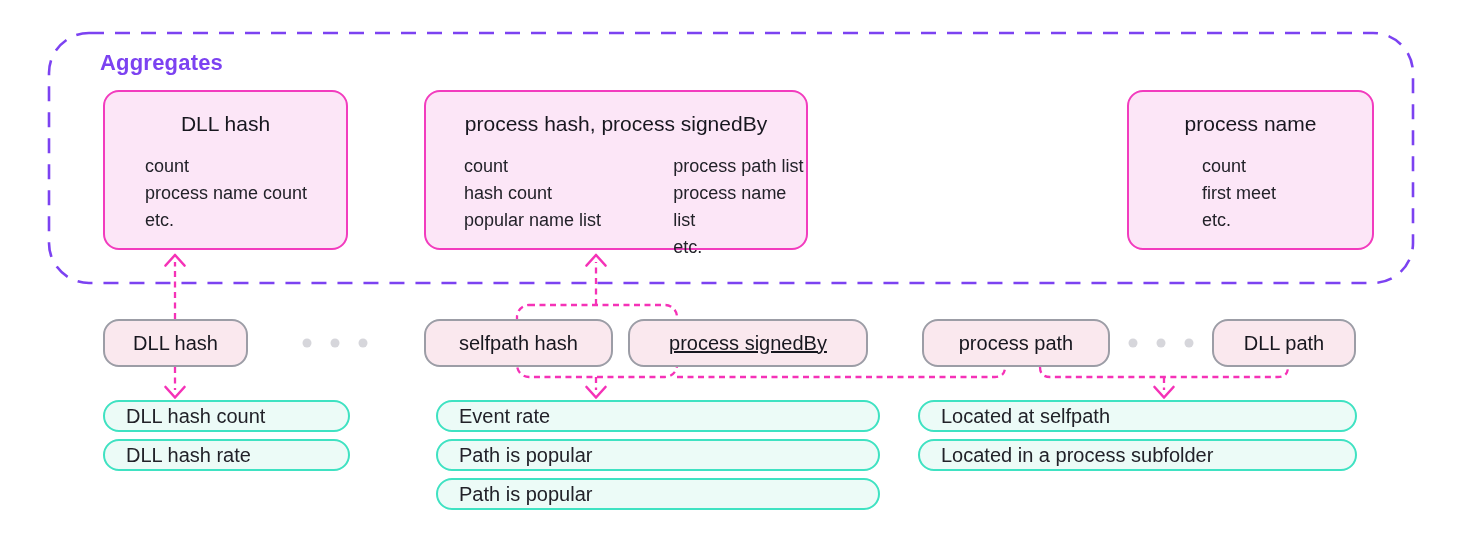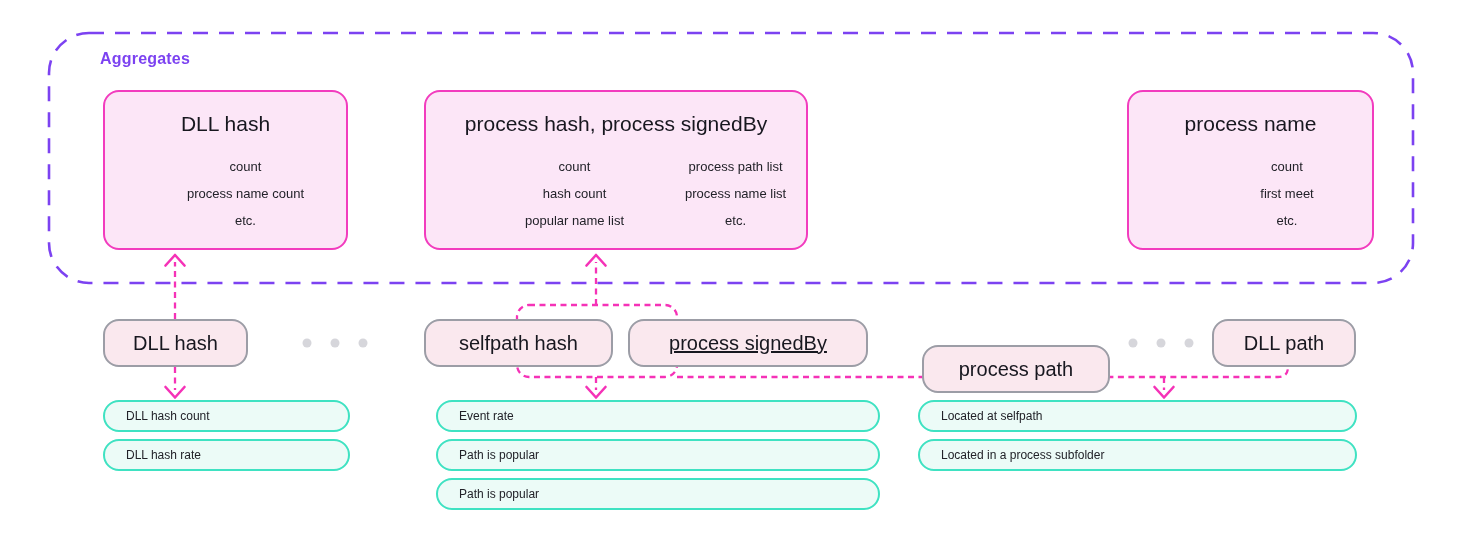--- a/index.html
+++ b/index.html
@@ -9,52 +9,52 @@
     overflow:hidden;
   }
   .connectors{position:absolute;left:0;top:0;width:1458px;height:546px;z-index:1;}
   .purple-dash{fill:none;stroke:var(--purple,#7C42F1);stroke-width:2.6;stroke-dasharray:15 11;}
   .pink-dash{fill:none;stroke:var(--magenta,#F532B7);stroke-width:2.3;stroke-dasharray:6 4.5;}
   .pink-head{fill:none;stroke:var(--magenta,#F532B7);stroke-width:2.6;stroke-linecap:round;stroke-linejoin:round;}
   .dot{fill:var(--dot,#D6D6DB);}
 
   .agg-label{
     position:absolute;left:100px;top:50px;z-index:2;
-    font-size:16px;font-weight:600;color:var(--purple,#7C42F1);letter-spacing:.2px;
+    font-size:22px;font-weight:600;color:var(--purple,#7C42F1);letter-spacing:.2px;
   }
   .agg-box{
     position:absolute;top:90px;height:160px;z-index:2;box-sizing:border-box;
     background:var(--agg-fill,#FCE6F7);border:2.5px solid var(--agg-border,#F23CBE);
     border-radius:16px;
   }
   .agg-title{margin-top:20px;text-align:center;font-size:21px;font-weight:500;color:var(--text,#17171F);}
-  .agg-items{margin-top:17px;font-size:13px;line-height:27px;color:var(--item-text,#222229);text-align:center;}
+  .agg-items{margin-top:17px;font-size:18px;line-height:27px;color:var(--item-text,#222229);}
   .agg-items.cols{display:flex;}
   .agg-items .col1{width:221px;}
   .box-dll-hash{left:103px;width:245px;}
   .box-hash-signedby{left:424px;width:384px;}
   .box-process-name{left:1127px;width:247px;}
 
   .chip{
     position:absolute;top:319px;height:48px;z-index:2;box-sizing:border-box;
     background:var(--chip-fill,#FAE8EE);border:2px solid var(--chip-border,#9C9DA6);
     border-radius:16px;display:flex;align-items:center;justify-content:center;
     font-size:20px;font-weight:500;color:var(--text,#17171F);
   }
   .chip-dll-hash{left:103px;width:145px;}
   .chip-process-hash{left:424px;width:189px;}
   .chip-process-signedby{left:628px;width:240px;text-decoration:underline;}
-  .chip-process-path{left:922px;width:188px;margin-top:26px;}
+  .chip-process-path{left:922px;width:188px;}
   .chip-dll-path{left:1212px;width:144px;}
 
   .rule{
     position:absolute;height:32px;z-index:2;box-sizing:border-box;
     background:var(--rule-fill,#ECFBF7);border:2px solid var(--rule-border,#3FE2C2);
     border-radius:16px;display:flex;align-items:center;padding-left:21px;
-    font-size:12px;color:var(--item-text,#222229);
+    font-size:20px;color:var(--item-text,#222229);
   }
   .col-left{left:103px;width:247px;}
   .col-mid{left:436px;width:444px;text-align:center;}
   .col-right{left:918px;width:439px;}
   .row1{top:400px;} .row2{top:439px;} .row3{top:478px;}
 </style>
 </head>
 <body>
 
 <div class="canvas">

